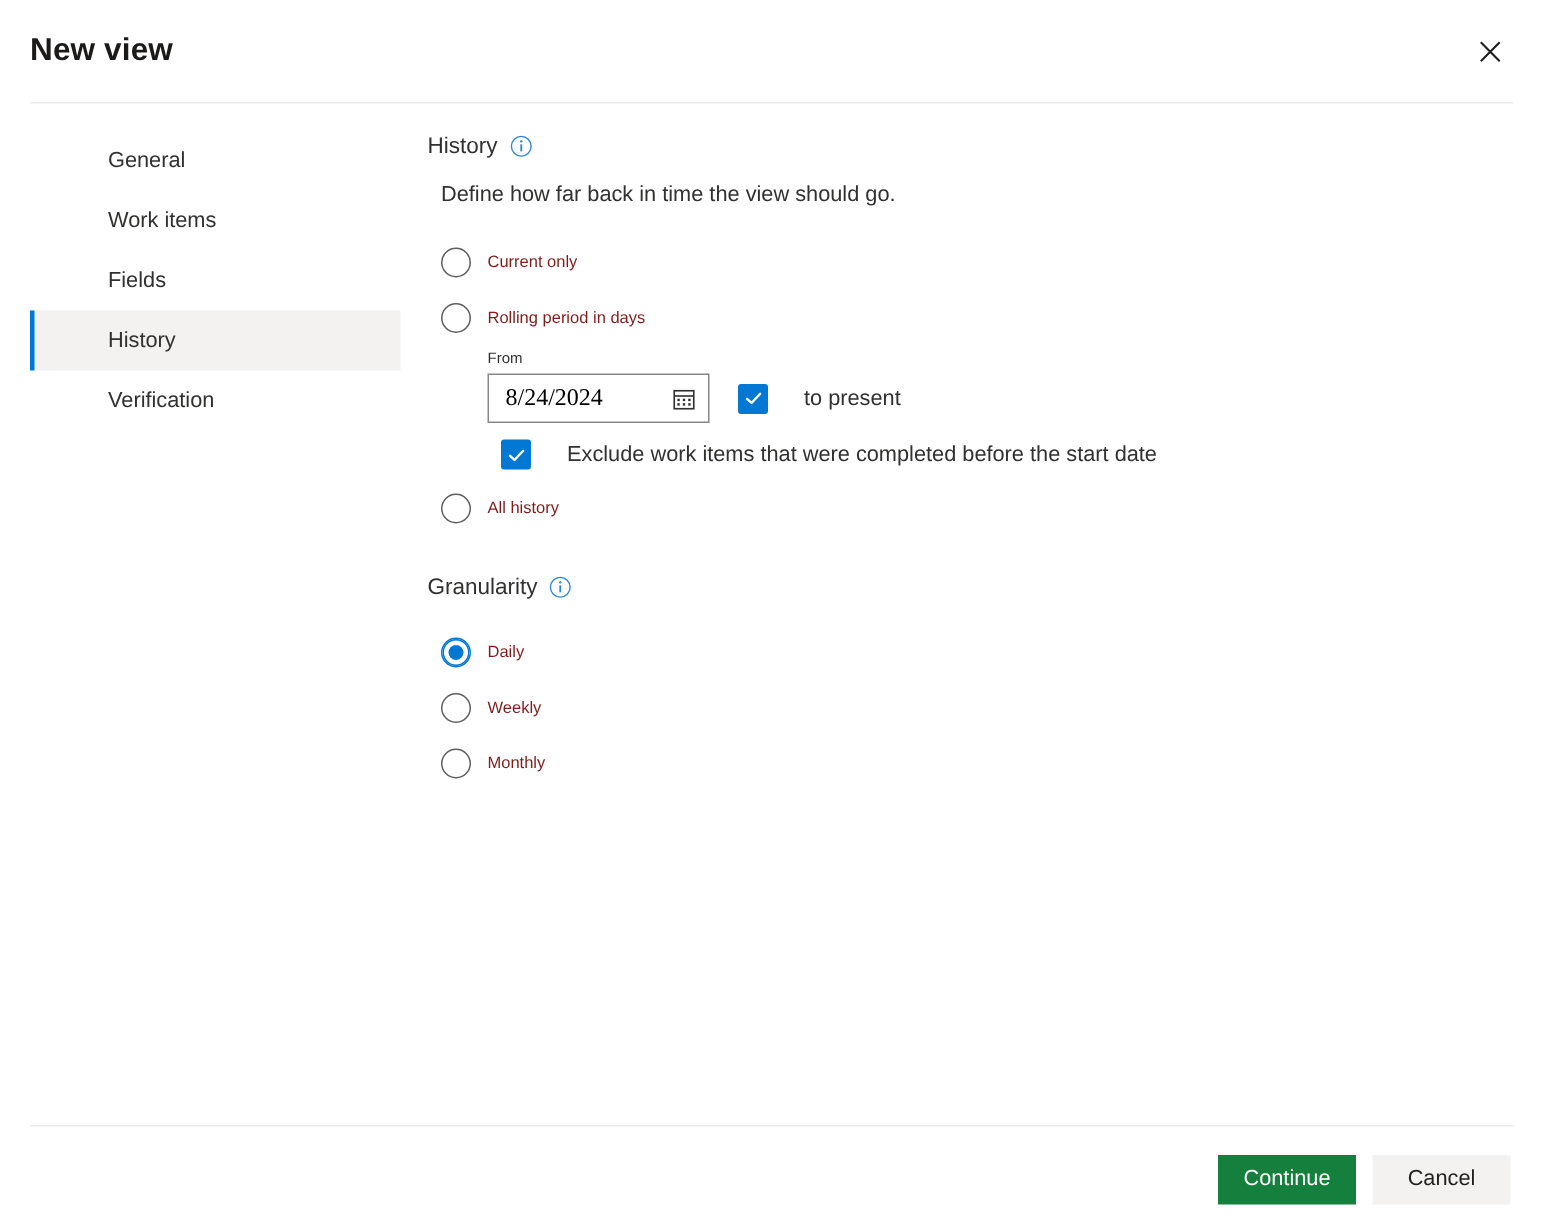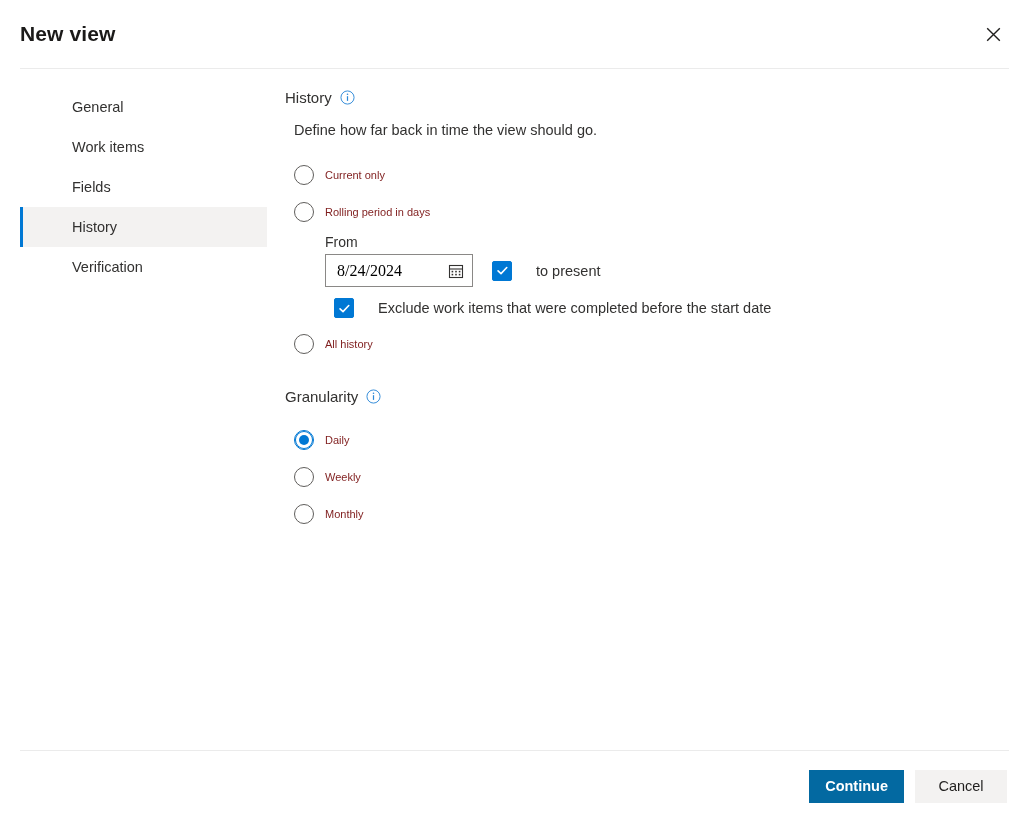--- a/index.html
+++ b/index.html
@@ -156,21 +156,21 @@
     font-size: 11px;
     color: #7f1d1d;
   }
 
   
   .daterange-sub {
     margin-left: 40px;
     margin-top: 4px;
   }
   .field-label {
-    font-size: 14px;
+    font-size: 10px;
     color: #323130;
     margin-bottom: 4px;
   }
   .date-line {
     display: flex;
     align-items: center;
     gap: 19px;
   }
   .date-input {
     width: 148px;
@@ -240,23 +240,23 @@
   .btn {
     height: 33px;
     min-width: 92px;
     font-size: 14.5px;
     font-family: "Liberation Sans", sans-serif;
     border: none;
     cursor: pointer;
     padding: 0 16px;
   }
   .btn-primary {
-    background: #0369a1;
+    background: #15803d;
     color: #ffffff;
-    font-weight: bold;
+    font-weight: normal;
   }
   .btn-secondary {
     background: #f3f2f1;
     color: #201f1e;
   }
 </style>
 </head>
 <body>
 
 <div class="dialog">

